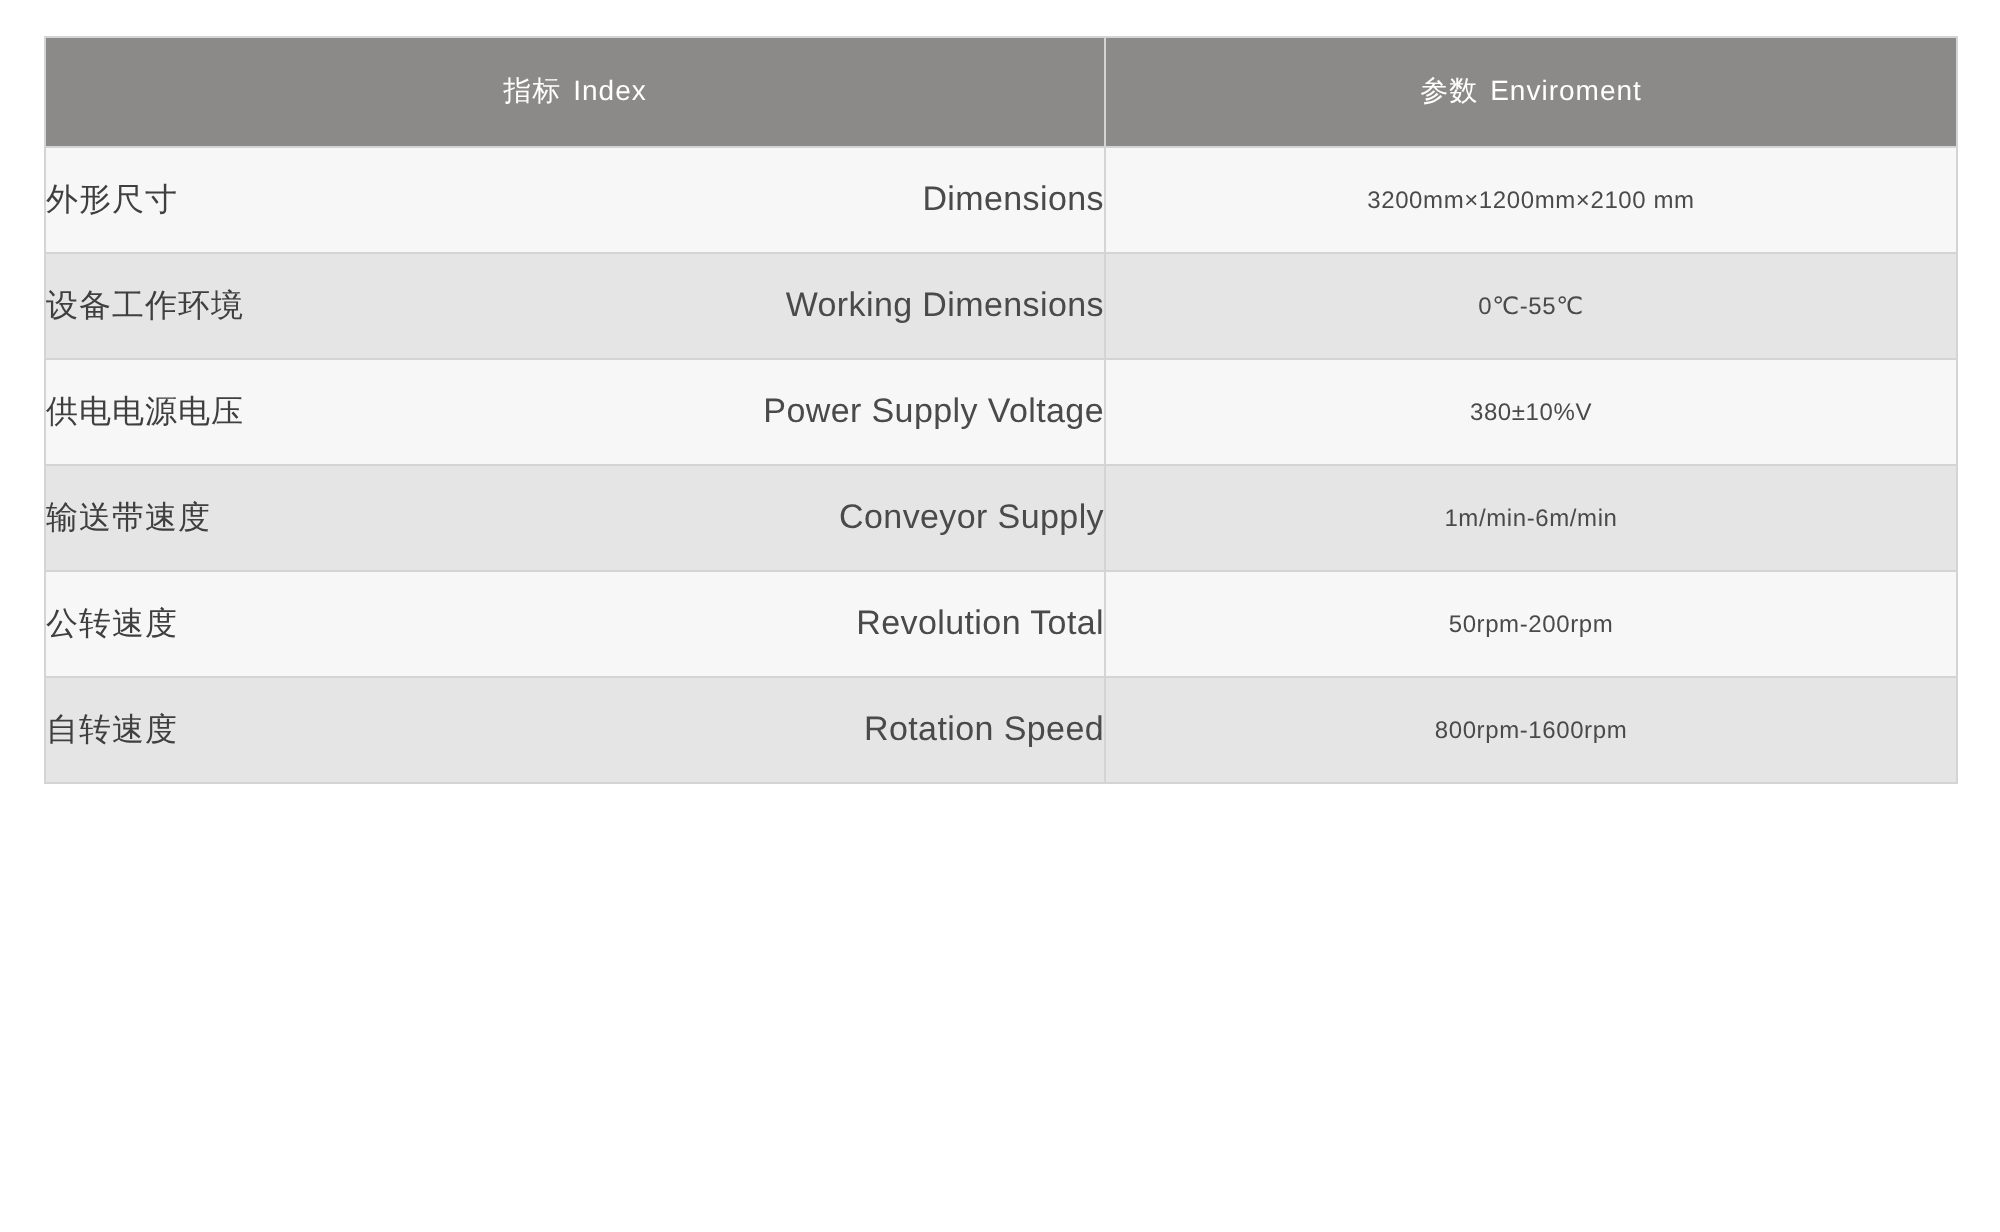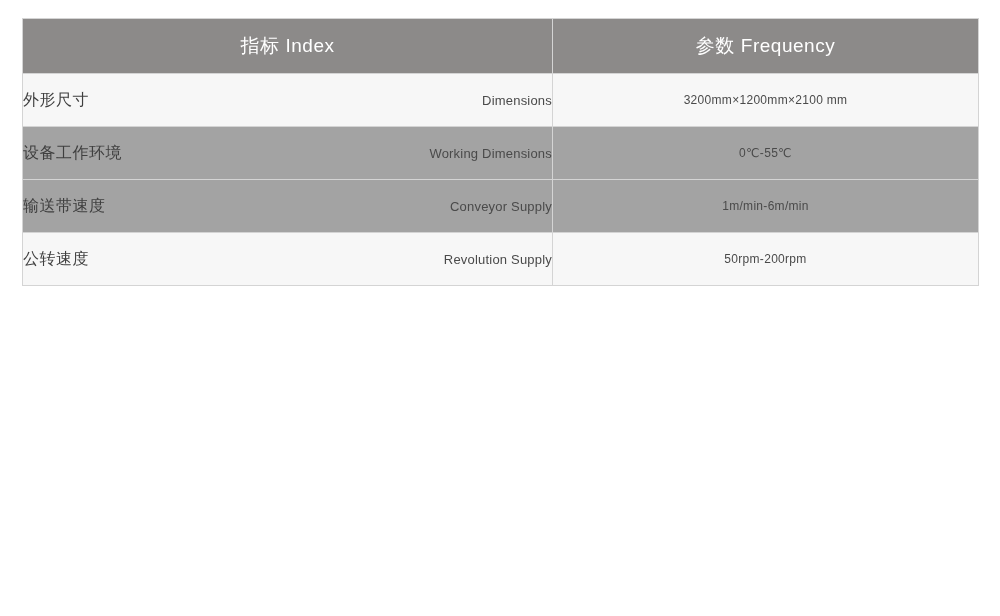--- a/index.html
+++ b/index.html
@@ -29,53 +29,53 @@
     border: 1px solid #d4d4d4;
     padding: 0;
   }
   
   thead th {
     background: #8c8a89;
     color: #ffffff;
     border: 1px solid #8c8a89;
     height: 54px;
     font-weight: normal;
-    font-size: 19px;
+    font-size: 14px;
     text-align: center;
     letter-spacing: 0.5px;
   }
   thead th .cn {
     margin-right: 6px;
   }
   
   col.c-index { width: 530px; }
   col.c-param { width: 426px; }
 
   tbody tr { height: 52px; padding-left: 40px; }
   tbody tr.row-odd td { background: #f7f7f7; }
-  tbody tr.row-even td { background: #a3a3a3; }
+  tbody tr.row-even td { background: #e5e5e5; }
 
   td.index-cell {
     position: relative;
     padding: 0 18px;
     height: 52px;
   }
   .index-inner {
     display: flex;
     align-items: center;
     justify-content: space-between;
     height: 52px;
   }
   .idx-cn {
     font-size: 16px;
     color: #3f3f3f;
     letter-spacing: 0.5px;
   }
   .idx-en {
-    font-size: 13px;
+    font-size: 17px;
     color: #4a4a4a;
     letter-spacing: 0.2px;
   }
   td.param-cell {
     text-align: center;
     font-size: 12px;
     color: #4a4a4a;
     height: 52px;
     letter-spacing: 0.3px;
   }
@@ -88,21 +88,21 @@
     <colgroup>
       <col class="c-index">
       <col class="c-param">
     </colgroup>
     <thead>
       <tr>
         <th>
           <span class="cn">指标</span><span class="en">Index</span>
         </th>
         <th>
-          <span class="cn">参数</span><span class="en">Frequency</span>
+          <span class="cn">参数</span><span class="en">Enviroment</span>
         </th>
       </tr>
     </thead>
     <tbody>
       <tr class="row-odd">
         <td class="index-cell">
           <div class="index-inner">
             <span class="idx-cn">外形尺寸</span>
             <span class="idx-en">Dimensions</span>
           </div>
@@ -111,33 +111,51 @@
       </tr>
       <tr class="row-even">
         <td class="index-cell">
           <div class="index-inner">
             <span class="idx-cn">设备工作环境</span>
             <span class="idx-en">Working Dimensions</span>
           </div>
         </td>
         <td class="param-cell">0℃-55℃</td>
       </tr>
+      <tr class="row-odd">
+        <td class="index-cell">
+          <div class="index-inner">
+            <span class="idx-cn">供电电源电压</span>
+            <span class="idx-en">Power Supply Voltage</span>
+          </div>
+        </td>
+        <td class="param-cell">380±10%V</td>
+      </tr>
       <tr class="row-even">
         <td class="index-cell">
           <div class="index-inner">
             <span class="idx-cn">输送带速度</span>
             <span class="idx-en">Conveyor Supply</span>
           </div>
         </td>
         <td class="param-cell">1m/min-6m/min</td>
       </tr>
       <tr class="row-odd">
         <td class="index-cell">
           <div class="index-inner">
             <span class="idx-cn">公转速度</span>
-            <span class="idx-en">Revolution Supply</span>
+            <span class="idx-en">Revolution Total</span>
           </div>
         </td>
         <td class="param-cell">50rpm-200rpm</td>
+      </tr>
+      <tr class="row-even">
+        <td class="index-cell">
+          <div class="index-inner">
+            <span class="idx-cn">自转速度</span>
+            <span class="idx-en">Rotation Speed</span>
+          </div>
+        </td>
+        <td class="param-cell">800rpm-1600rpm</td>
       </tr>
     </tbody>
   </table>
 </div>
 
 </body></html>

